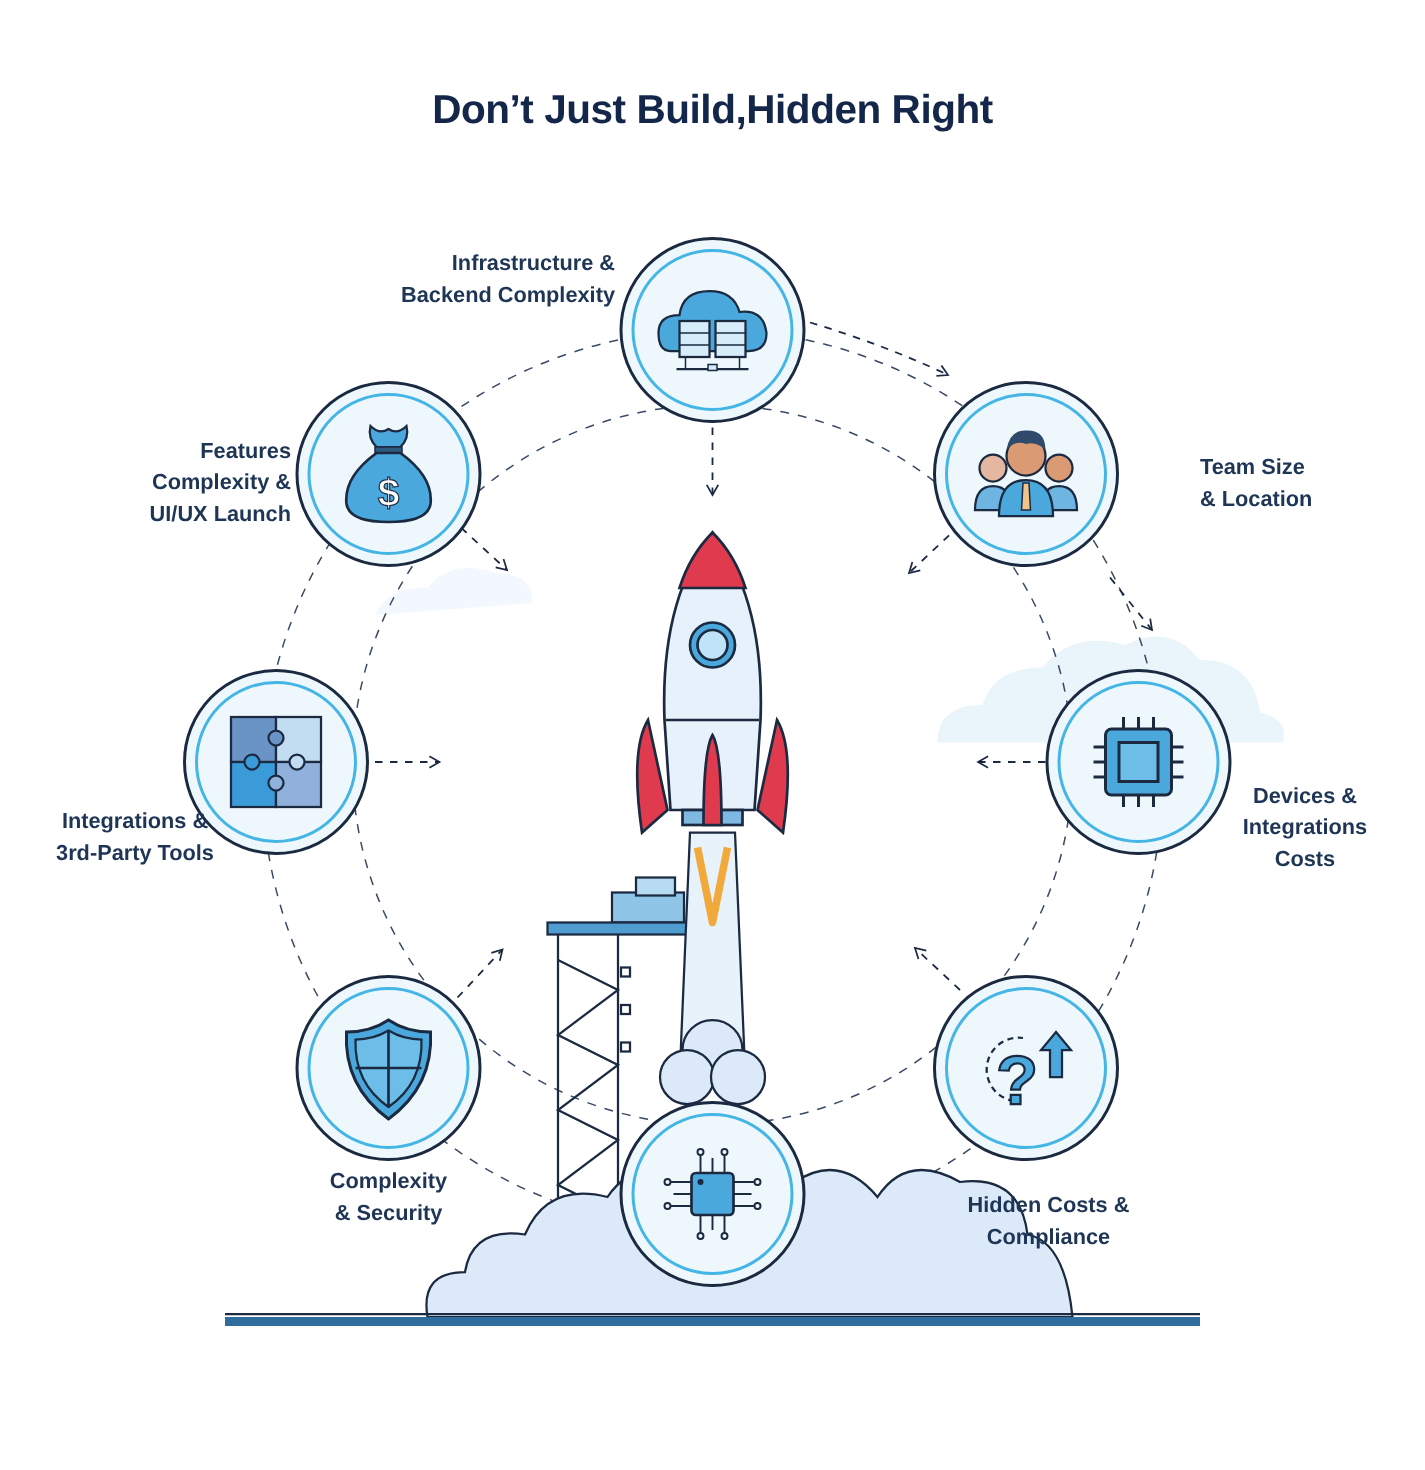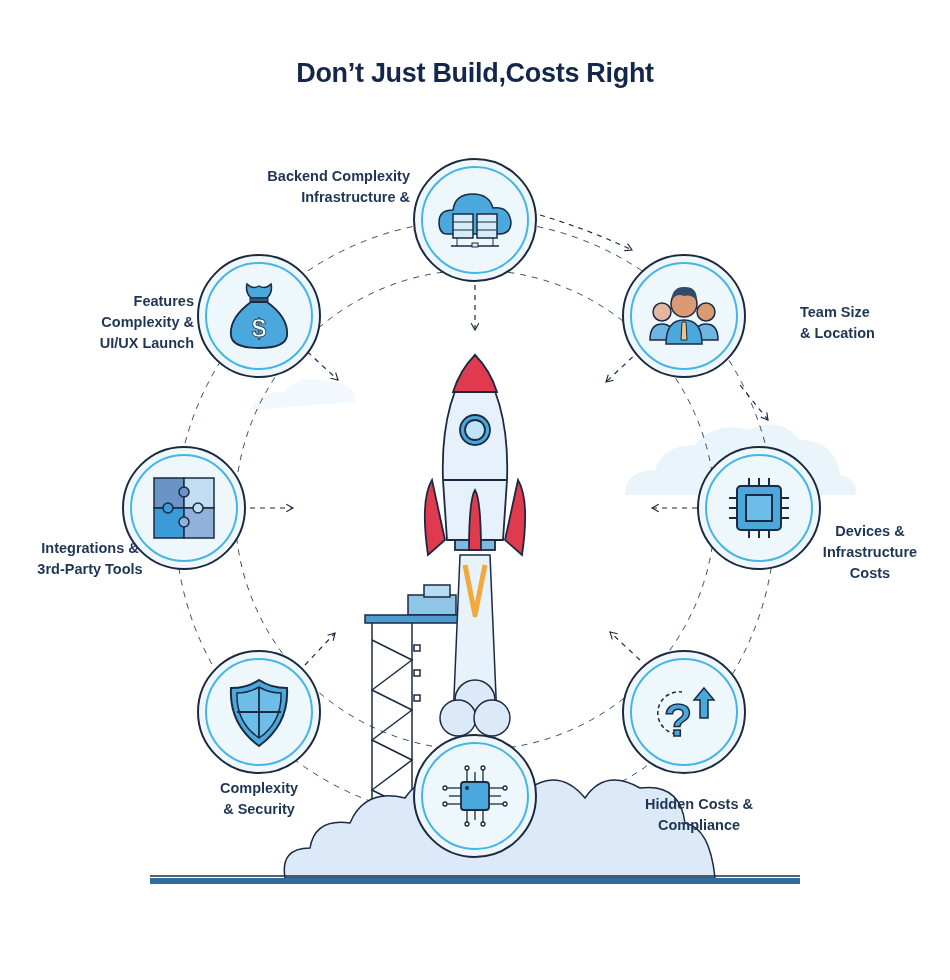--- a/index.html
+++ b/index.html
@@ -11,21 +11,21 @@
   .node svg{position:absolute;left:22px;top:22px;width:76px;height:76px;z-index:2;}
   .label{position:absolute;font-size:14.5px;font-weight:bold;color:#1e3556;line-height:21px;}
   .label span{display:block;}
   .c{text-align:center;}
   .r{text-align:right;}
   .l{text-align:left;}
 </style>
 </head>
 <body>
 
-<div class="title">Don’t Just Build,Costs Right</div>
+<div class="title">Don’t Just Build,Hidden Right</div>
 
 <svg class="stage" viewBox="0 0 950 980" xmlns="http://www.w3.org/2000/svg">
   <defs>
     <marker id="arr" viewBox="0 0 10 10" refX="8" refY="5" markerWidth="8" markerHeight="8" orient="auto">
       <path d="M1,1 L8,5 L1,9" fill="none" stroke="#1b2a41" stroke-width="1.2"></path>
     </marker>
   </defs>
 
   <g fill="#eaf4fb">
     <path d="M625,495 q0,-25 30,-25 q8,-25 40,-25 q20,-25 55,-15 q30,-15 50,10 q35,0 40,35 q20,5 15,20 z"></path>
@@ -95,22 +95,22 @@
       <line x1="16" y1="48" x2="36" y2="48" stroke="#1b2a41"></line>
     <line x1="40" y1="40" x2="60" y2="40" stroke="#1b2a41"></line>
       <line x1="40" y1="48" x2="60" y2="48" stroke="#1b2a41"></line>
     <line x1="20" y1="56" x2="20" y2="64" stroke="#1b2a41"></line>
       <line x1="56" y1="56" x2="56" y2="64" stroke="#1b2a41"></line>
     <line x1="14" y1="64" x2="62" y2="64" stroke="#1b2a41" stroke-width="1.5"></line>
     <rect x="35" y="61" width="6" height="4" fill="#d6ecf8" stroke="#1b2a41"></rect>
   </svg>
 </div>
 <div class="label r" style="left:230px;top:166px;width:180px;">
+  <span>Infrastructure &amp;</span>
   <span>Backend Complexity</span>
-  <span>Infrastructure &amp;</span>
 </div>
 
 <div class="node" style="left:622px;top:254px;">
   <svg viewBox="0 0 76 76">
     <circle cx="16" cy="34" r="9" fill="#e4b8a0" stroke="#1b2a41" stroke-width="1.5"></circle>
     <path d="M4,62 q0,-16 12,-16 q12,0 12,16 z" fill="#6fb5e2" stroke="#1b2a41" stroke-width="1.5"></path>
     <circle cx="60" cy="34" r="9" fill="#d99a74" stroke="#1b2a41" stroke-width="1.5"></circle>
     <path d="M48,62 q0,-16 12,-16 q12,0 12,16 z" fill="#6fb5e2" stroke="#1b2a41" stroke-width="1.5"></path>
     <circle cx="38" cy="26" r="13" fill="#d99a74" stroke="#1b2a41" stroke-width="1.5"></circle>
     <path d="M25,22 q2,-14 14,-13 q12,0 12,13 q-6,-6 -13,-4 q-7,-3 -13,4 z" fill="#2f4a6a"></path>
@@ -132,21 +132,21 @@
       <line x1="8" y1="28" x2="68" y2="28"></line>
         <line x1="8" y1="38" x2="68" y2="38"></line>
         <line x1="8" y1="48" x2="68" y2="48"></line>
     </g>
     <rect x="16" y="16" width="44" height="44" rx="4" fill="#4aa8dc" stroke="#1b2a41" stroke-width="2"></rect>
     <rect x="25" y="25" width="26" height="26" fill="#6cbde8" stroke="#1b2a41" stroke-width="2"></rect>
   </svg>
 </div>
 <div class="label c" style="left:810px;top:521px;width:120px;">
   <span>Devices &amp;</span>
-  <span>Infrastructure</span>
+  <span>Integrations</span>
   <span>Costs</span>
 </div>
 
 <div class="node" style="left:622px;top:650px;">
   <svg viewBox="0 0 76 76">
     <path d="M30,60 A20,20 0 0 1 36,18" fill="none" stroke="#1b2a41" stroke-width="1.5" stroke-dasharray="4 3"></path>
     <text x="32" y="62" font-size="46" font-weight="bold" fill="#4aa8dc" stroke="#1b2a41" stroke-width="1.5" text-anchor="middle" font-family="Liberation Sans, sans-serif">?</text>
     <path d="M58,14 L68,26 L62,26 L62,44 L54,44 L54,26 L48,26 Z" fill="#4aa8dc" stroke="#1b2a41" stroke-width="1.5"></path>
   </svg>
 </div>

